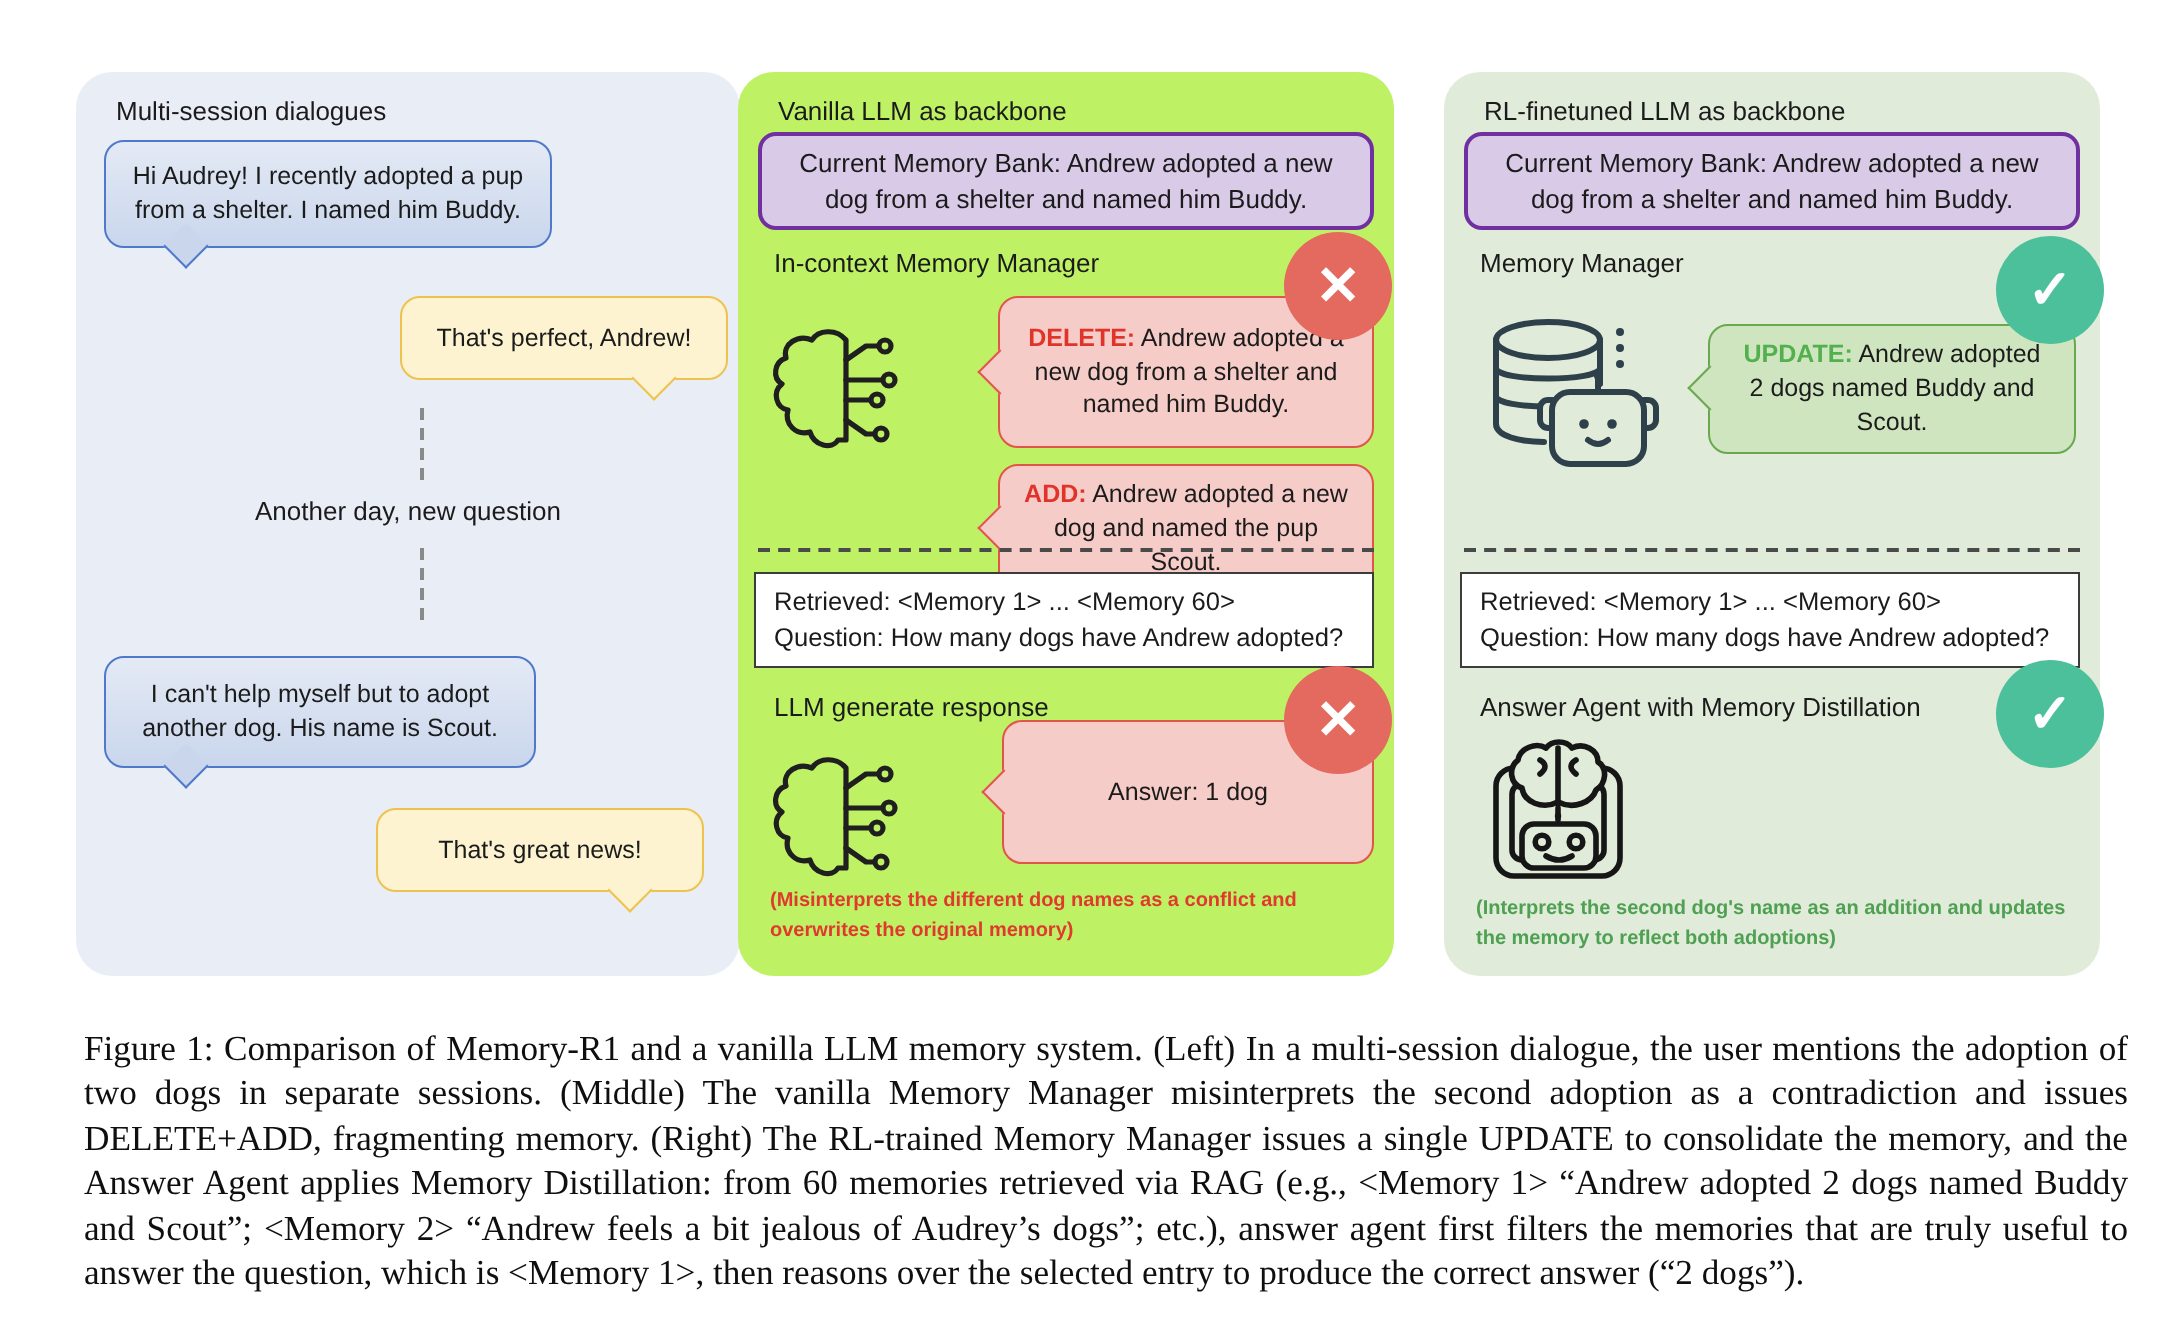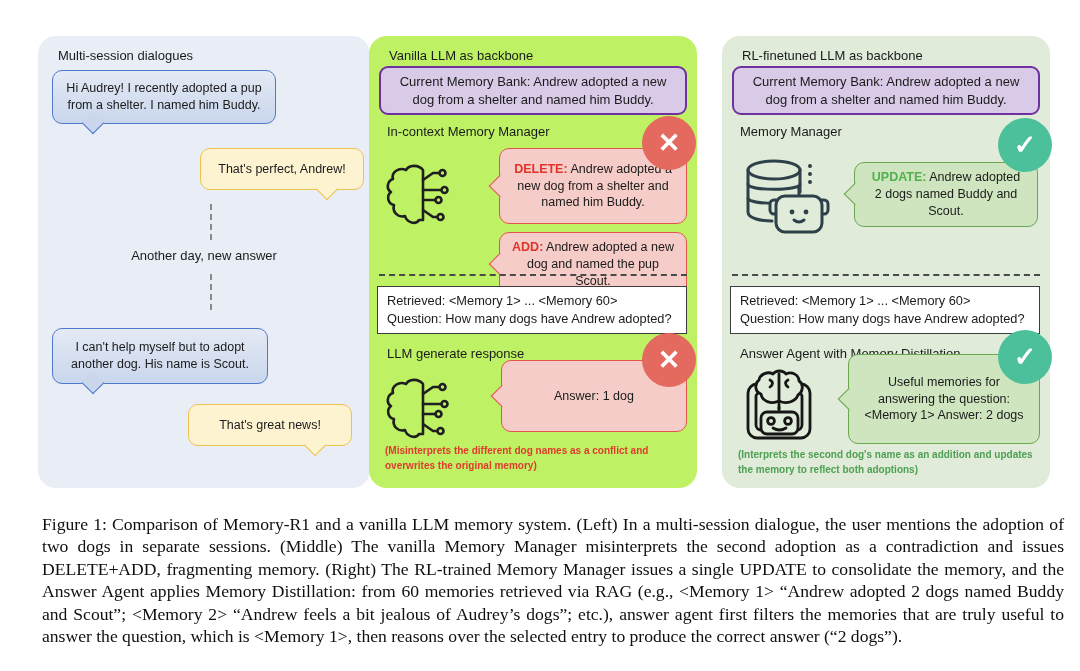--- a/index.html
+++ b/index.html
@@ -72,21 +72,21 @@
       <span>Hi Audrey! I recently adopted a pup from a shelter. I named him Buddy.</span>
       <i class="tail tail-bl"></i>
     </div>
 
     <div class="bubble yellow" style="left:150px;top:112px;width:164px;height:42px;margin-left:12px;">
       <span>That's perfect, Andrew!</span>
       <i class="tail tail-br"></i>
     </div>
 
     <i class="dashline" style="top:168px;height:36px;"></i>
-    <div class="session-label" style="top:212px;">Another day, new answer</div>
+    <div class="session-label" style="top:212px;">Another day, new question</div>
     <i class="dashline" style="top:238px;height:36px;"></i>
 
     <div class="bubble blue" style="left:14px;top:292px;width:216px;min-height:56px;">
       <span>I can't help myself but to adopt another dog. His name is Scout.</span>
       <i class="tail tail-bl"></i>
     </div>
 
     <div class="bubble yellow" style="left:150px;top:368px;width:164px;height:42px;">
       <span>That's great news!</span>
       <i class="tail tail-br"></i>
@@ -218,22 +218,18 @@
         <path d="M30,12 q5,3 0,7 M48,12 q-5,3 0,7"></path>
         <path d="M39,36 V42"></path>
           <circle cx="39" cy="40" r="1.6" fill="#161616" stroke="none"></circle>
         <rect x="21" y="44" width="37" height="22" rx="6" fill="#e0ebd9"></rect>
         <circle cx="31" cy="53" r="3.4"></circle>
         <circle cx="48" cy="53" r="3.4"></circle>
         <path d="M33,60 Q39.5,64 46,60"></path>
       </g>
     </svg>
 
-    <div class="bubble green" style="left:126px;top:318px;width:192px;min-height:90px;">
-      <span>Useful memories for answering the question: &lt;Memory 1&gt; Answer: 2 dogs</span>
-      <i class="tail tail-l"></i>
-    </div>
 
     <div class="note note-green">(Interprets the second dog's name as an addition and updates the memory to reflect both adoptions)</div>
   </section>
 
   <p class="caption">Figure 1: Comparison of Memory-R1 and a vanilla LLM memory system. (Left) In a multi-session dialogue, the user mentions the adoption of two dogs in separate sessions. (Middle) The vanilla Memory Manager misinterprets the second adoption as a contradiction and issues DELETE+ADD, fragmenting memory. (Right) The RL-trained Memory Manager issues a single UPDATE to consolidate the memory, and the Answer Agent applies Memory Distillation: from 60 memories retrieved via RAG (e.g., &lt;Memory 1&gt; “Andrew adopted 2 dogs named Buddy and Scout”; &lt;Memory 2&gt; “Andrew feels a bit jealous of Audrey’s dogs”; etc.), answer agent first filters the memories that are truly useful to answer the question, which is &lt;Memory 1&gt;, then reasons over the selected entry to produce the correct answer (“2 dogs”).</p>
 </div>
 
 </body></html>

